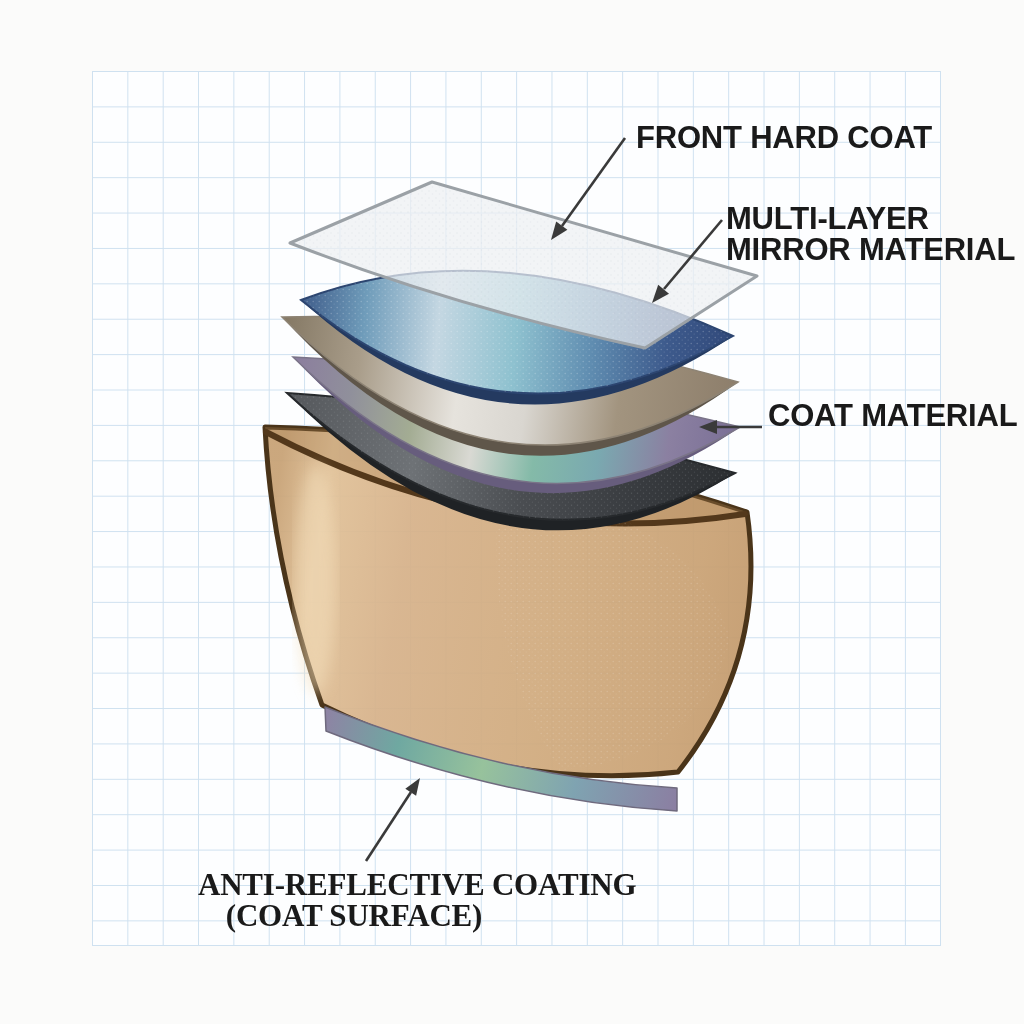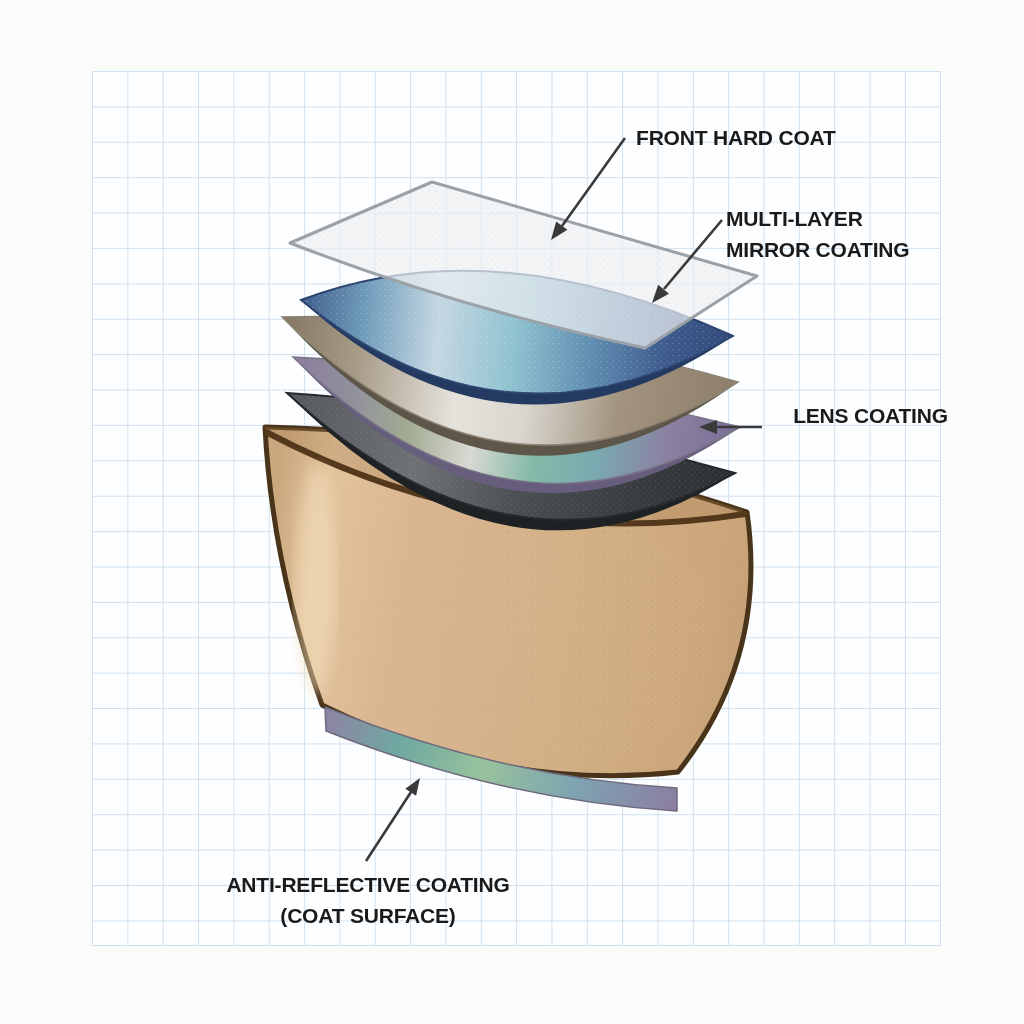--- a/index.html
+++ b/index.html
@@ -13,21 +13,21 @@
     background-color:#fdfeff;
     background-image:
       linear-gradient(to right,#cfe1f0 0,#cfe1f0 1.4px,transparent 1.4px),
       linear-gradient(to bottom,#cfe1f0 0,#cfe1f0 1.4px,transparent 1.4px);
     background-size:35.35px 35.4px;
     border-right:1.4px solid #cfe1f0;
     border-bottom:1.4px solid #cfe1f0;
   }
   svg.diagram{position:absolute;left:0;top:0;width:1024px;height:1024px;}
   .lbl{
-    position:absolute;color:#1a1a1a;font-weight:700;font-size:21px;
+    position:absolute;color:#1a1a1a;font-weight:700;font-size:31px;
     line-height:31px;letter-spacing:-0.2px;white-space:nowrap;
   }
   .lbl span{display:block;}
   .lbl.center{text-align:center;}
 </style>
 </head>
 <body>
 
 <div class="stage">
 
@@ -157,25 +157,25 @@
       </g>
     </g>
   </svg>
 
   <div class="lbl" style="left:636px;top:122px;">
     <span>FRONT HARD COAT</span>
   </div>
 
   <div class="lbl" style="left:726px;top:203px;">
     <span>MULTI-LAYER</span>
-    <span>MIRROR COATING</span>
+    <span>MIRROR MATERIAL</span>
   </div>
 
   <div class="lbl center" style="left:768px;top:400px;width:205px;">
-    <span>LENS COATING</span>
+    <span>COAT MATERIAL</span>
   </div>
 
-  <div class="lbl center" style="left:212px;top:869px;width:312px;">
+  <div class="lbl center" style="left:198px;top:869px;width:312px;font-family:Liberation Serif, serif;">
     <span>ANTI-REFLECTIVE COATING</span>
     <span>(COAT SURFACE)</span>
   </div>
 
 </div>
 
 </body></html>

